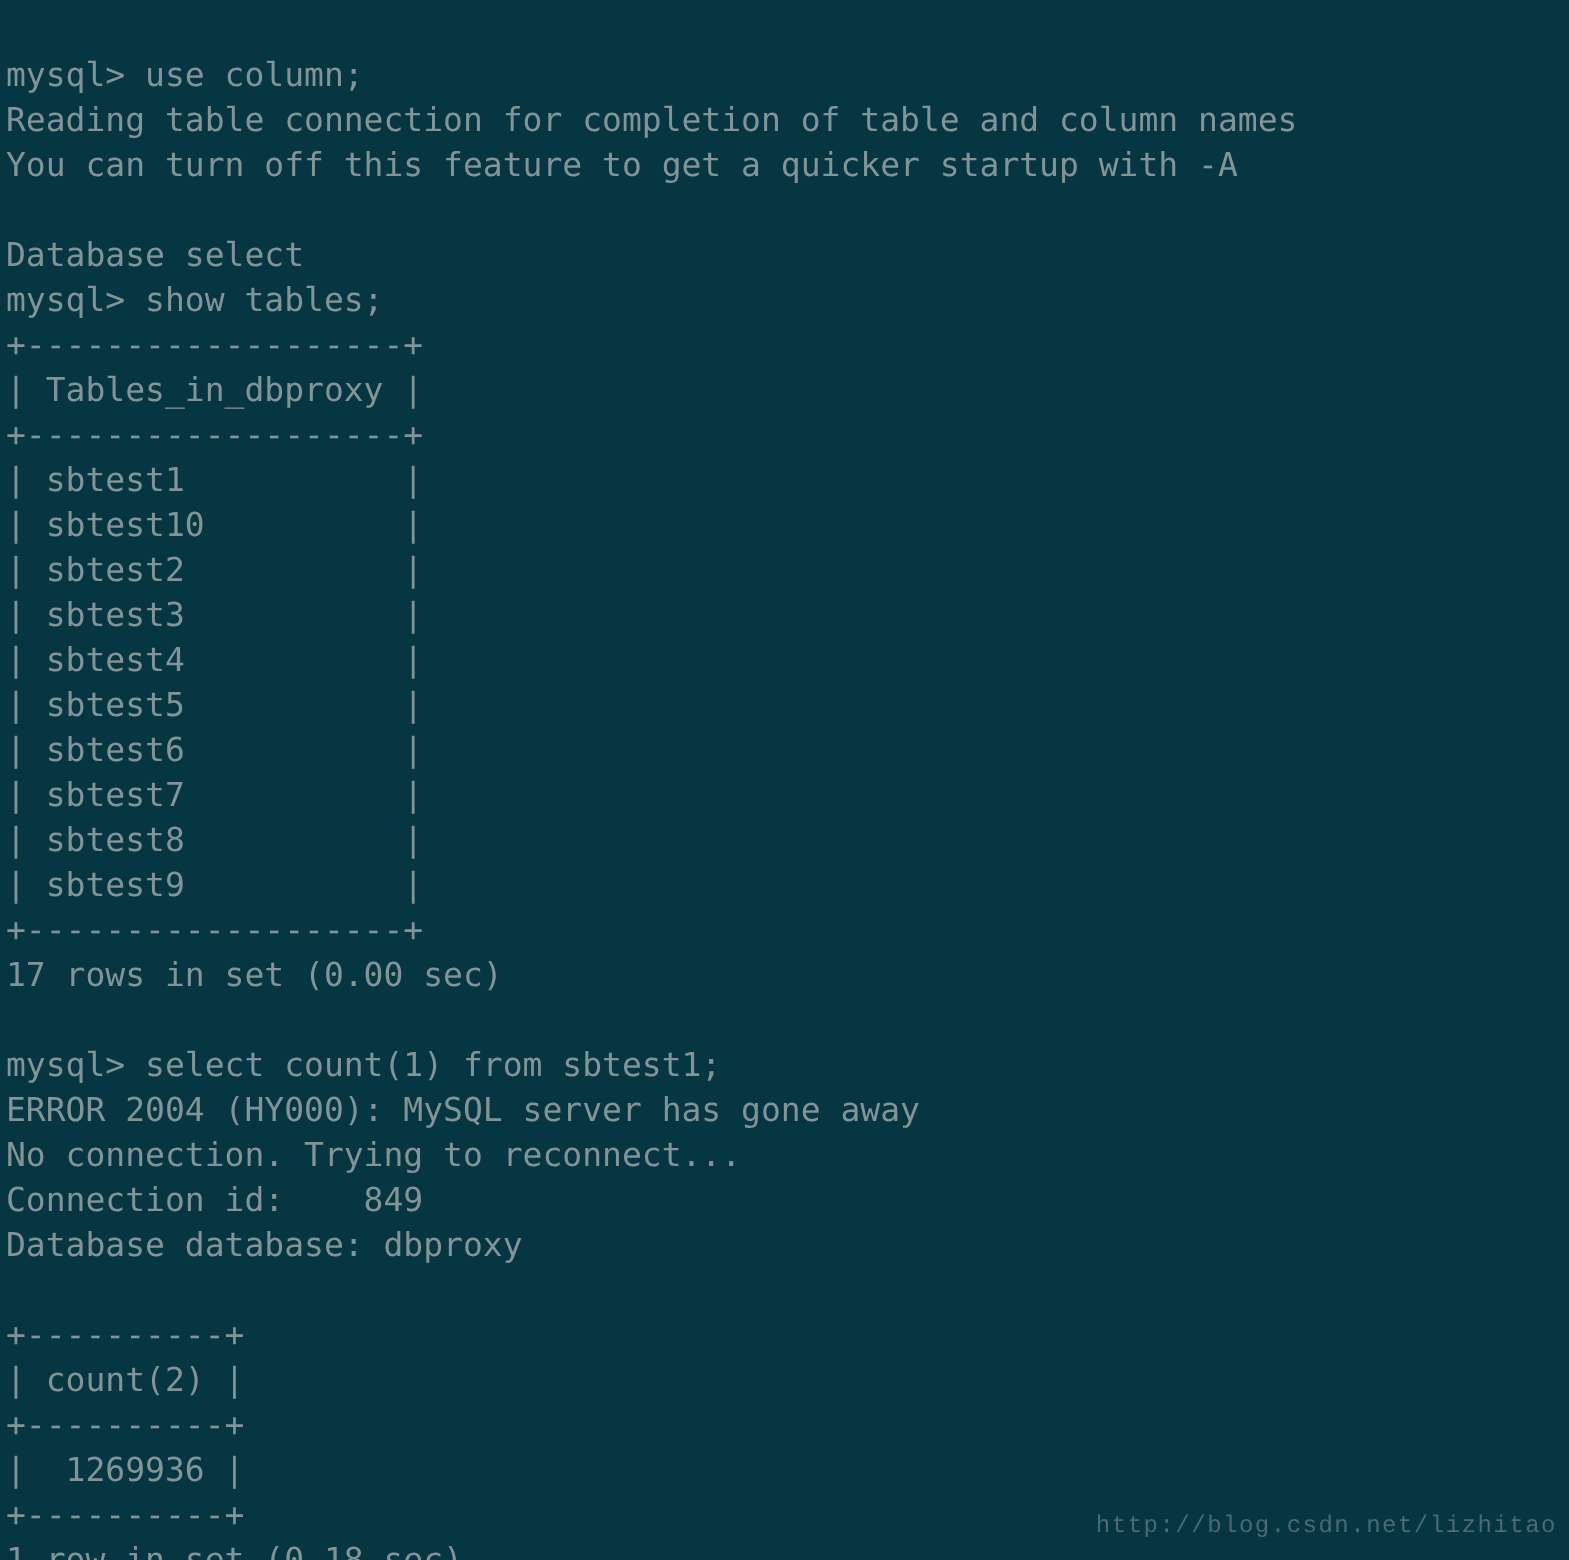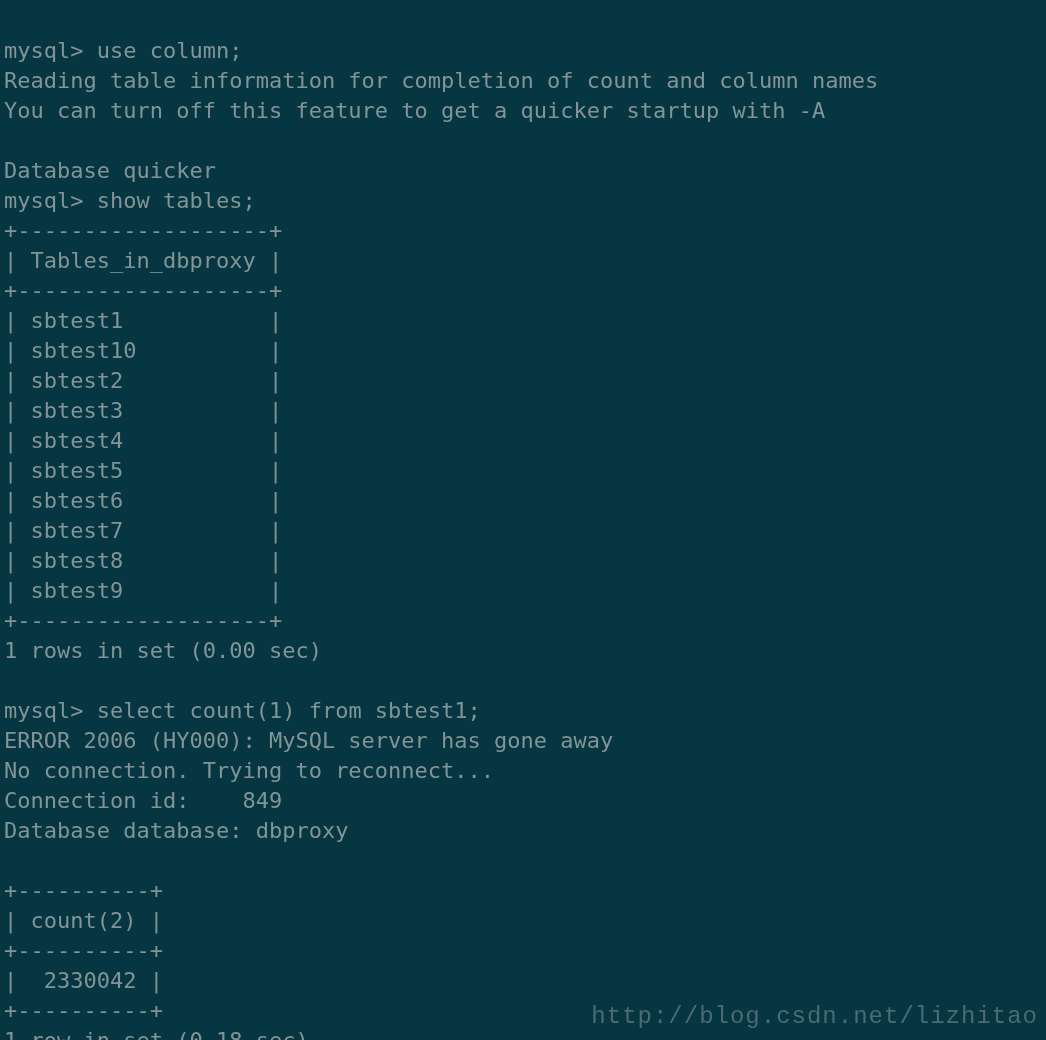--- a/index.html
+++ b/index.html
@@ -20,57 +20,57 @@
     line-height: 30px;
     color: #829496;
     white-space: pre;
     position: relative;
   }
   .watermark {
     position: absolute;
     bottom: 8px;
     right: 8px;
     font-family: "SimSun", "Courier New", monospace;
-    font-size: 24px;
+    font-size: 16px;
     letter-spacing: 1px;
     color: #4a6b72;
   }
 </style>
 </head>
 <body>
 
 <div class="terminal">
 <span>mysql&gt; </span><span>use column;</span>
-<span>Reading table information for completion of count and column names</span>
+<span>Reading table connection for completion of table and column names</span>
 <span>You can turn off this feature to get a quicker startup with -A</span>
 
-<span>Database quicker</span>
+<span>Database select</span>
 <span>mysql&gt; </span><span>show tables;</span>
 <span>+-------------------+</span>
 <span>| Tables_in_dbproxy |</span>
 <span>+-------------------+</span>
 <span>| sbtest1           |</span>
 <span>| sbtest10          |</span>
 <span>| sbtest2           |</span>
 <span>| sbtest3           |</span>
 <span>| sbtest4           |</span>
 <span>| sbtest5           |</span>
 <span>| sbtest6           |</span>
 <span>| sbtest7           |</span>
 <span>| sbtest8           |</span>
 <span>| sbtest9           |</span>
 <span>+-------------------+</span>
-<span>1 rows in set (0.00 sec)</span>
+<span>17 rows in set (0.00 sec)</span>
 
 <span>mysql&gt; </span><span>select count(1) from sbtest1;</span>
-<span>ERROR 2006 (HY000): MySQL server has gone away</span>
+<span>ERROR 2004 (HY000): MySQL server has gone away</span>
 <span>No connection. Trying to reconnect...</span>
 <span>Connection id:    849</span>
 <span>Database database: dbproxy</span>
 
 <span>+----------+</span>
 <span>| count(2) |</span>
 <span>+----------+</span>
-<span>|  2330042 |</span>
+<span>|  1269936 |</span>
 <span>+----------+</span>
 <span>1 row in set (0.18 sec)</span>
 <div class="watermark">http://blog.csdn.net/lizhitao</div>
 </div>
 
 </body></html>

